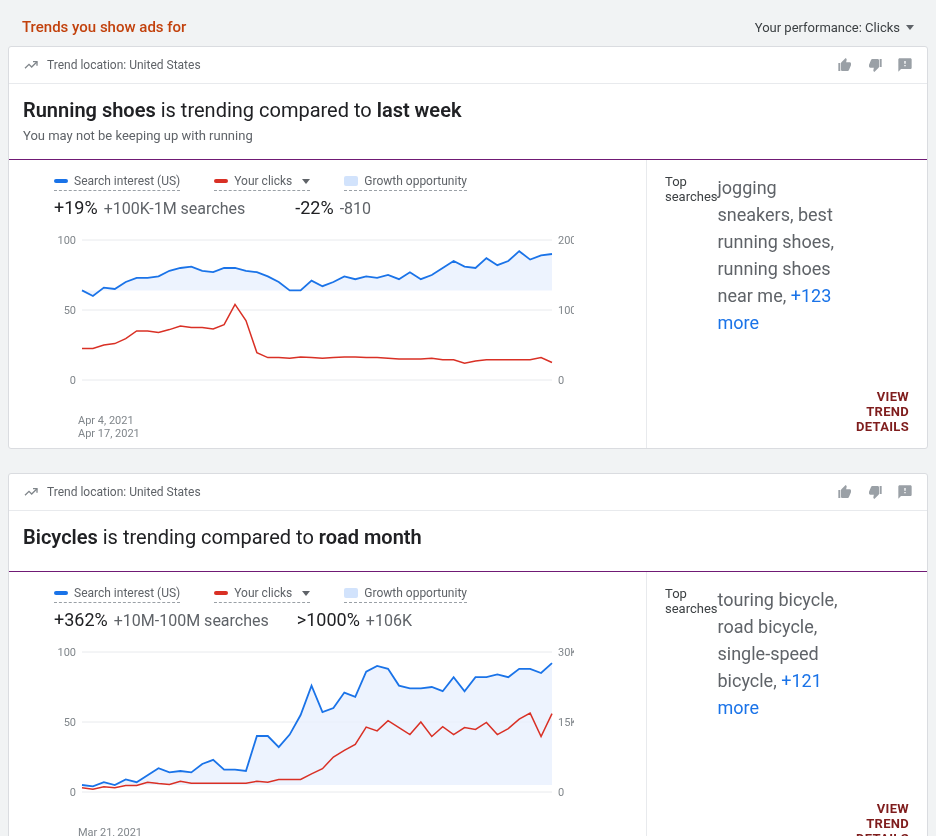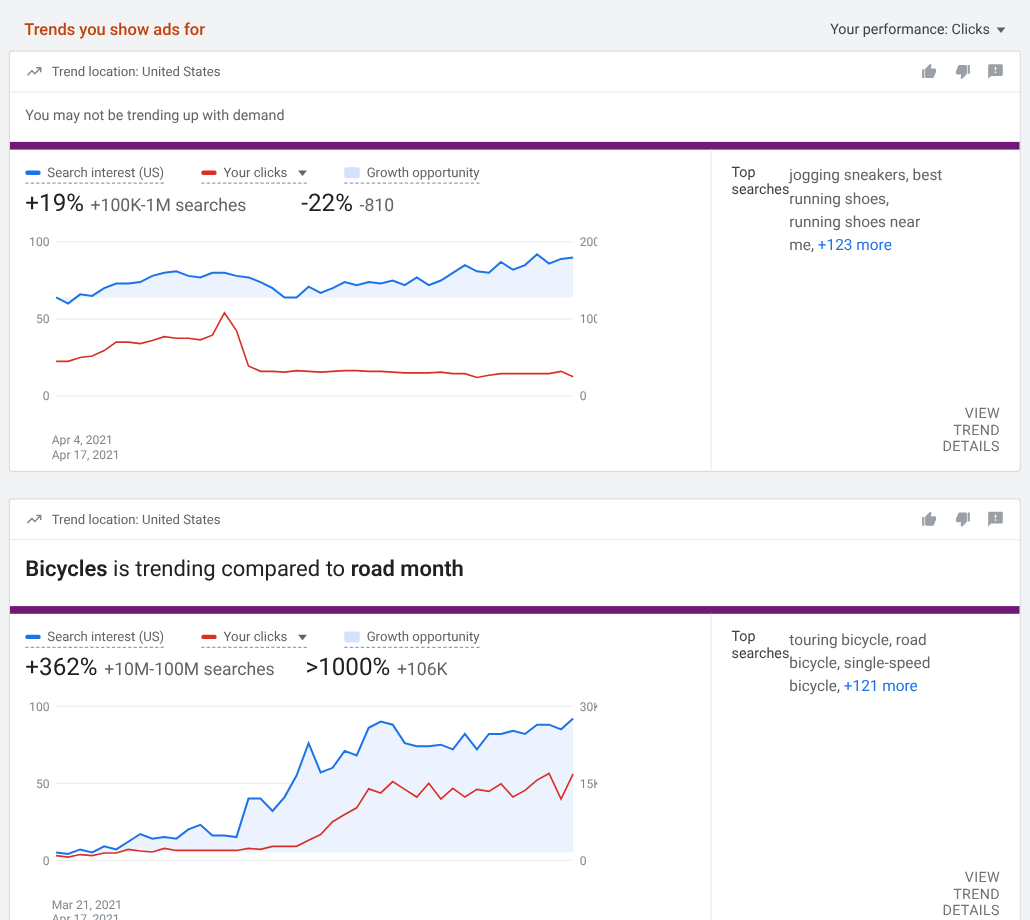--- a/index.html
+++ b/index.html
@@ -63,21 +63,22 @@
     font-weight: 400;
     color: #202124;
   }
   .headline h2 .bold { font-weight: 600; }
   .headline .sub {
     font-size: 13px;
     color: #5f6368;
   }
   .body-row {
     display: flex;
-    border-top: 7px solid #701a75;
+    border-top: 1px solid #701a75;
+    padding-left: 31px;
   }
   .chart-col {
     flex: 1;
     padding: 14px 14px 8px;
     border-right: 1px solid #e8eaed;
   }
   .side-col {
     width: 280px;
     padding: 14px 18px;
     display: flex;
@@ -103,39 +104,39 @@
   .stats-row {
     display: flex;
     gap: 28px;
     margin-top: 6px;
   }
   .stat {
     display: flex;
     align-items: baseline;
     gap: 6px;
   }
-  .stat .big { font-size: 22px; color: #202124; }
+  .stat .big { font-size: 18px; color: #202124; }
   .stat .small { font-size: 16px; color: #5f6368; }
   svg.chart { width: 520px; height: 180px; margin-top: 12px; display: block; }
   .axis-text { font-size: 11px; fill: #80868b; }
   .gridline { stroke: #e8eaed; stroke-width: 1; }
   .line-blue { stroke: #1a73e8; stroke-width: 1.8; fill: none; }
   .line-red { stroke: #d93025; stroke-width: 1.5; fill: none; }
   .area-fill { fill: #e8f0fe; stroke: none; opacity: 0.8; }
   .xaxis-labels { display: flex; justify-content: space-between; font-size: 11px; color: #80868b; width: 500px; margin-left: 24px; margin-top: 4px; flex-direction: column; }
 
   .side-title { font-size: 13px; color: #3c4043; margin-bottom: 14px; }
-  .side-text { font-size: 14px; color: #5f6368; line-height: 1.5; }
+  .side-text { font-size: 18px; color: #5f6368; line-height: 1.5; }
   .side-text .link { color: #1a73e8; cursor: pointer; }
   .view-link {
     margin-top: auto;
     text-align: right;
-    color: #737373;
+    color: #7f1d1d;
     font-size: 13px;
-    font-weight: 400;
+    font-weight: 700;
     letter-spacing: 0.3px;
     cursor: pointer;
     padding-top: 12px;
   }
 
   .ico svg { width: 16px; height: 16px; display: block; }
   .caret-down {
     width: 0; height: 0;
     border-left: 4px solid transparent;
     border-right: 4px solid transparent;
@@ -180,21 +181,24 @@
           </span>
         <span class="ico">
             <svg viewBox="0 0 24 24" fill="#9aa0a6">
               <path d="M20 2H4c-1.1 0-2 .9-2 2v18l4-4h14c1.1 0 2-.9 2-2V4c0-1.1-.9-2-2-2zm-7 12h-2v-2h2v2zm0-4h-2V6h2v4z"></path>
             </svg>
           </span>
       </div>
     </div>
 
     <div class="headline">
-      <div class="sub">You may not be trending up with demand</div>
+      <h2>
+        <span class="bold">Running shoes</span><span> is trending compared to </span><span class="bold">last week</span>
+      </h2>
+      <div class="sub">You may not be keeping up with running</div>
     </div>
 
     <div class="body-row">
       <div class="chart-col">
         <div class="legend-row">
           <div class="legend-item">
               <span class="swatch swatch-blue"></span>
               <span>Search interest (US)</span>
             </div>
           <div class="legend-item">

